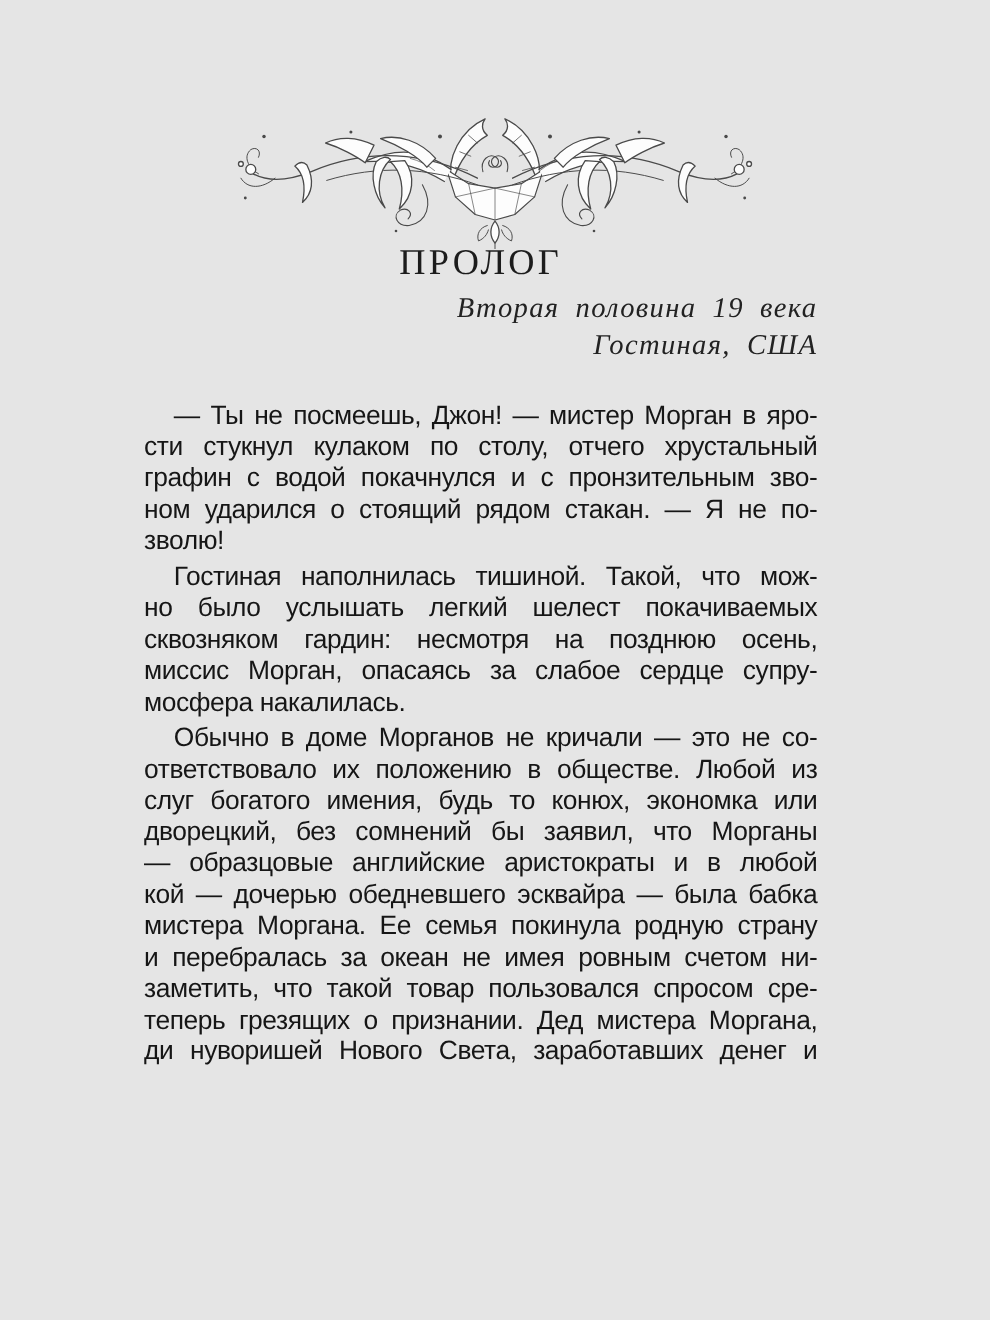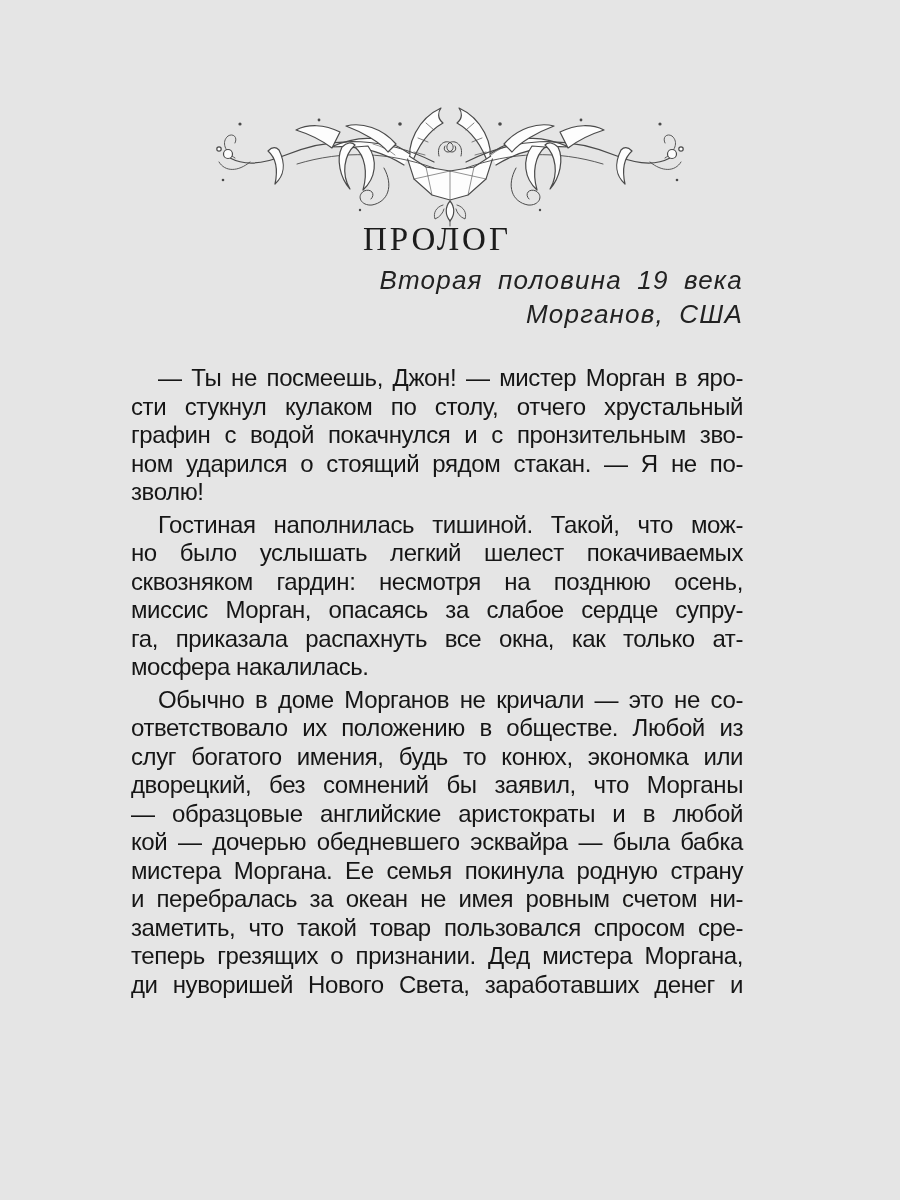--- a/index.html
+++ b/index.html
@@ -32,21 +32,21 @@
     letter-spacing: 3px;
     color: #1c1c1c;
     white-space: nowrap;
   }
   .subtitle {
     position: absolute;
     top: 263px;
     left: 127px;
     width: 616px;
     text-align: right;
-    font-family: Liberation Sans, sans-serif;
+    font-family: Liberation Serif, serif;
     font-style: italic;
     font-size: 26px;
     line-height: 34px;
     letter-spacing: 1.2px;
     word-spacing: 7px;
     color: #222222;
   }
   .body-text {
     position: absolute;
     top: 364px;
@@ -119,37 +119,36 @@
 
         <use href="#branchR" transform="translate(474 0) scale(-1 1)"></use>
       </g>
     </svg>
   </div>
 
   <div class="chapter-title">ПРОЛОГ</div>
 
   <div class="subtitle">
     <div>Вторая половина 19 века</div>
-    <div>Морганов, США</div>
+    <div>Гостиная, США</div>
   </div>
 
   <div class="body-text">
       <div class="paragraph">
         <div class="line first">— Ты не посмеешь, Джон! — мистер Морган в яро-</div>
         <div class="line">сти стукнул кулаком по столу, отчего хрустальный</div>
         <div class="line">графин с водой покачнулся и с пронзительным зво-</div>
         <div class="line">ном ударился о стоящий рядом стакан. — Я не по-</div>
         <div class="line flush">зволю!</div>
       </div>
       <div class="paragraph">
         <div class="line first">Гостиная наполнилась тишиной. Такой, что мож-</div>
         <div class="line">но было услышать легкий шелест покачиваемых</div>
         <div class="line">сквозняком гардин: несмотря на позднюю осень,</div>
         <div class="line">миссис Морган, опасаясь за слабое сердце супру-</div>
-        <div class="line">га, приказала распахнуть все окна, как только ат-</div>
         <div class="line flush">мосфера накалилась.</div>
       </div>
       <div class="paragraph">
         <div class="line first">Обычно в доме Морганов не кричали — это не со-</div>
         <div class="line">ответствовало их положению в обществе. Любой из</div>
         <div class="line">слуг богатого имения, будь то конюх, экономка или</div>
         <div class="line">дворецкий, без сомнений бы заявил, что Морганы</div>
         <div class="line">— образцовые английские аристократы и в любой</div>
         <div class="line">кой — дочерью обедневшего эсквайра — была бабка</div>
         <div class="line">мистера Моргана. Ее семья покинула родную страну</div>

